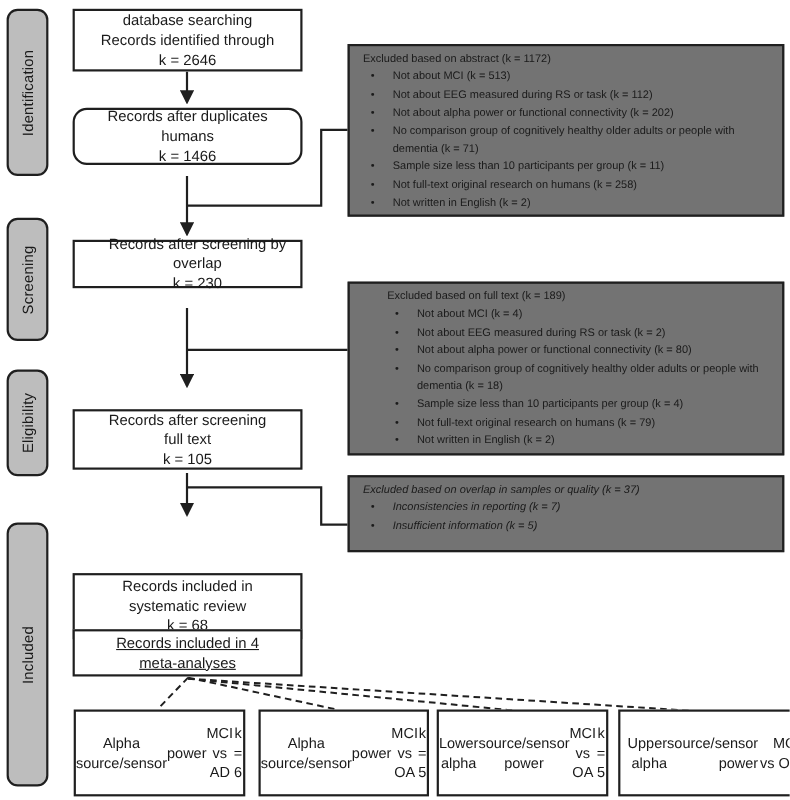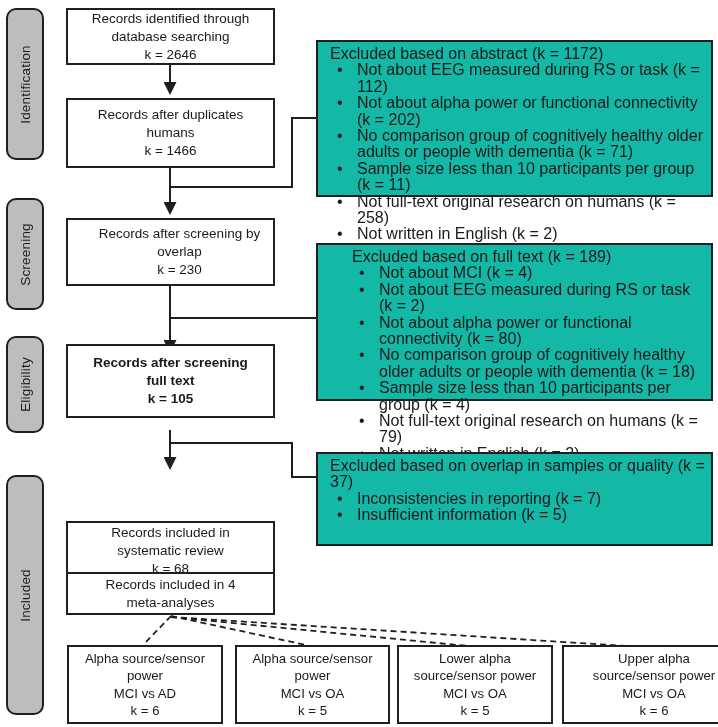--- a/index.html
+++ b/index.html
@@ -55,22 +55,22 @@
     font-size: 13.5px;
     line-height: 18px;
   }
   .fbox span { display: block; }
   .xbox {
     position: absolute;
     left: 316px;
     width: 397px;
     border: 2px solid #1f1f1f;
     box-sizing: border-box;
-    background: #14b8a6;
-    font-size: 16px;
+    background: #737373;
+    font-size: 10px;
     line-height: 16.4px;
     padding: 4px 6px 2px 6px;
   }
   .xbox .xtitle {
     padding-left: 6px;
   }
   .xbox ul {
     margin: 0;
     padding: 0;
     list-style: none;
@@ -87,21 +87,21 @@
     top: 0;
   }
   .mbox {
     position: absolute;
     top: 645px;
     height: 79px;
     border: 2px solid #1f1f1f;
     box-sizing: border-box;
     background: #ffffff;
     display: flex;
-    flex-direction: column;
+    flex-direction: row;
     align-items: center;
     justify-content: center;
     text-align: center;
     font-size: 13.2px;
     line-height: 17.5px;
   }
   .mbox span { display: block; }
 </style>
 </head>
 <body>
@@ -135,73 +135,74 @@
     <span>Screening</span>
   </div>
   <div class="stage" style="top:336px;height:97px;">
     <span>Eligibility</span>
   </div>
   <div class="stage" style="top:475px;height:240px;">
     <span>Included</span>
   </div>
 
   <div class="fbox" style="top:8px;height:57px;">
+    <span>database searching</span>
     <span>Records identified through</span>
-    <span>database searching</span>
     <span>k = 2646</span>
   </div>
-  <div class="fbox" style="top:98px;height:70px;">
+  <div class="fbox" style="top:98px;height:52px;border-radius:13px;">
     <span>Records after duplicates</span>
     <span>humans</span>
     <span>k = 1466</span>
   </div>
-  <div class="fbox" style="top:218px;height:68px;padding-left:18px;">
+  <div class="fbox" style="top:218px;height:44px;padding-left:18px;">
     <span>Records after screening by</span>
     <span>overlap</span>
     <span>k = 230</span>
   </div>
-  <div class="fbox" style="top:344px;height:74px;font-weight:bold;">
+  <div class="fbox" style="top:372px;height:55px;">
     <span>Records after screening</span>
     <span>full text</span>
     <span>k = 105</span>
   </div>
   <div class="fbox" style="top:473px;height:60px;margin-top:48px;">
     <span>Records included in</span>
     <span>systematic review</span>
     <span>k = 68</span>
   </div>
-  <div class="fbox" style="top:572px;height:43px;">
+  <div class="fbox" style="top:572px;height:43px;text-decoration:underline;">
     <span>Records included in 4</span>
     <span>meta-analyses</span>
   </div>
 
   <div class="xbox" style="top:40px;height:157px;">
     <div class="xtitle">Excluded based on abstract (k = 1172)</div>
     <ul>
+      <li>Not about MCI (k = 513)</li>
       <li>Not about EEG measured during RS or task (k = 112)</li>
       <li>Not about alpha power or functional connectivity (k = 202)</li>
       <li>No comparison group of cognitively healthy older adults or people with dementia (k = 71)</li>
       <li>Sample size less than 10 participants per group (k = 11)</li>
       <li>Not full-text original research on humans (k = 258)</li>
       <li>Not written in English (k = 2)</li>
     </ul>
   </div>
-  <div class="xbox" style="top:243px;height:158px;padding-left:28px;">
+  <div class="xbox" style="top:256px;height:158px;padding-left:28px;">
     <div class="xtitle">Excluded based on full text (k = 189)</div>
     <ul>
       <li>Not about MCI (k = 4)</li>
       <li>Not about EEG measured during RS or task (k = 2)</li>
       <li>Not about alpha power or functional connectivity (k = 80)</li>
       <li>No comparison group of cognitively healthy older adults or people with dementia (k = 18)</li>
       <li>Sample size less than 10 participants per group (k = 4)</li>
       <li>Not full-text original research on humans (k = 79)</li>
       <li>Not written in English (k = 2)</li>
     </ul>
   </div>
-  <div class="xbox" style="top:452px;height:94px;">
+  <div class="xbox" style="top:432px;height:70px;font-style:italic;">
     <div class="xtitle">Excluded based on overlap in samples or quality (k = 37)</div>
     <ul>
       <li>Inconsistencies in reporting (k = 7)</li>
       <li>Insufficient information (k = 5)</li>
     </ul>
   </div>
 
   <div class="mbox" style="left:67px;width:156px;">
     <span>Alpha source/sensor</span>
     <span>power</span>

